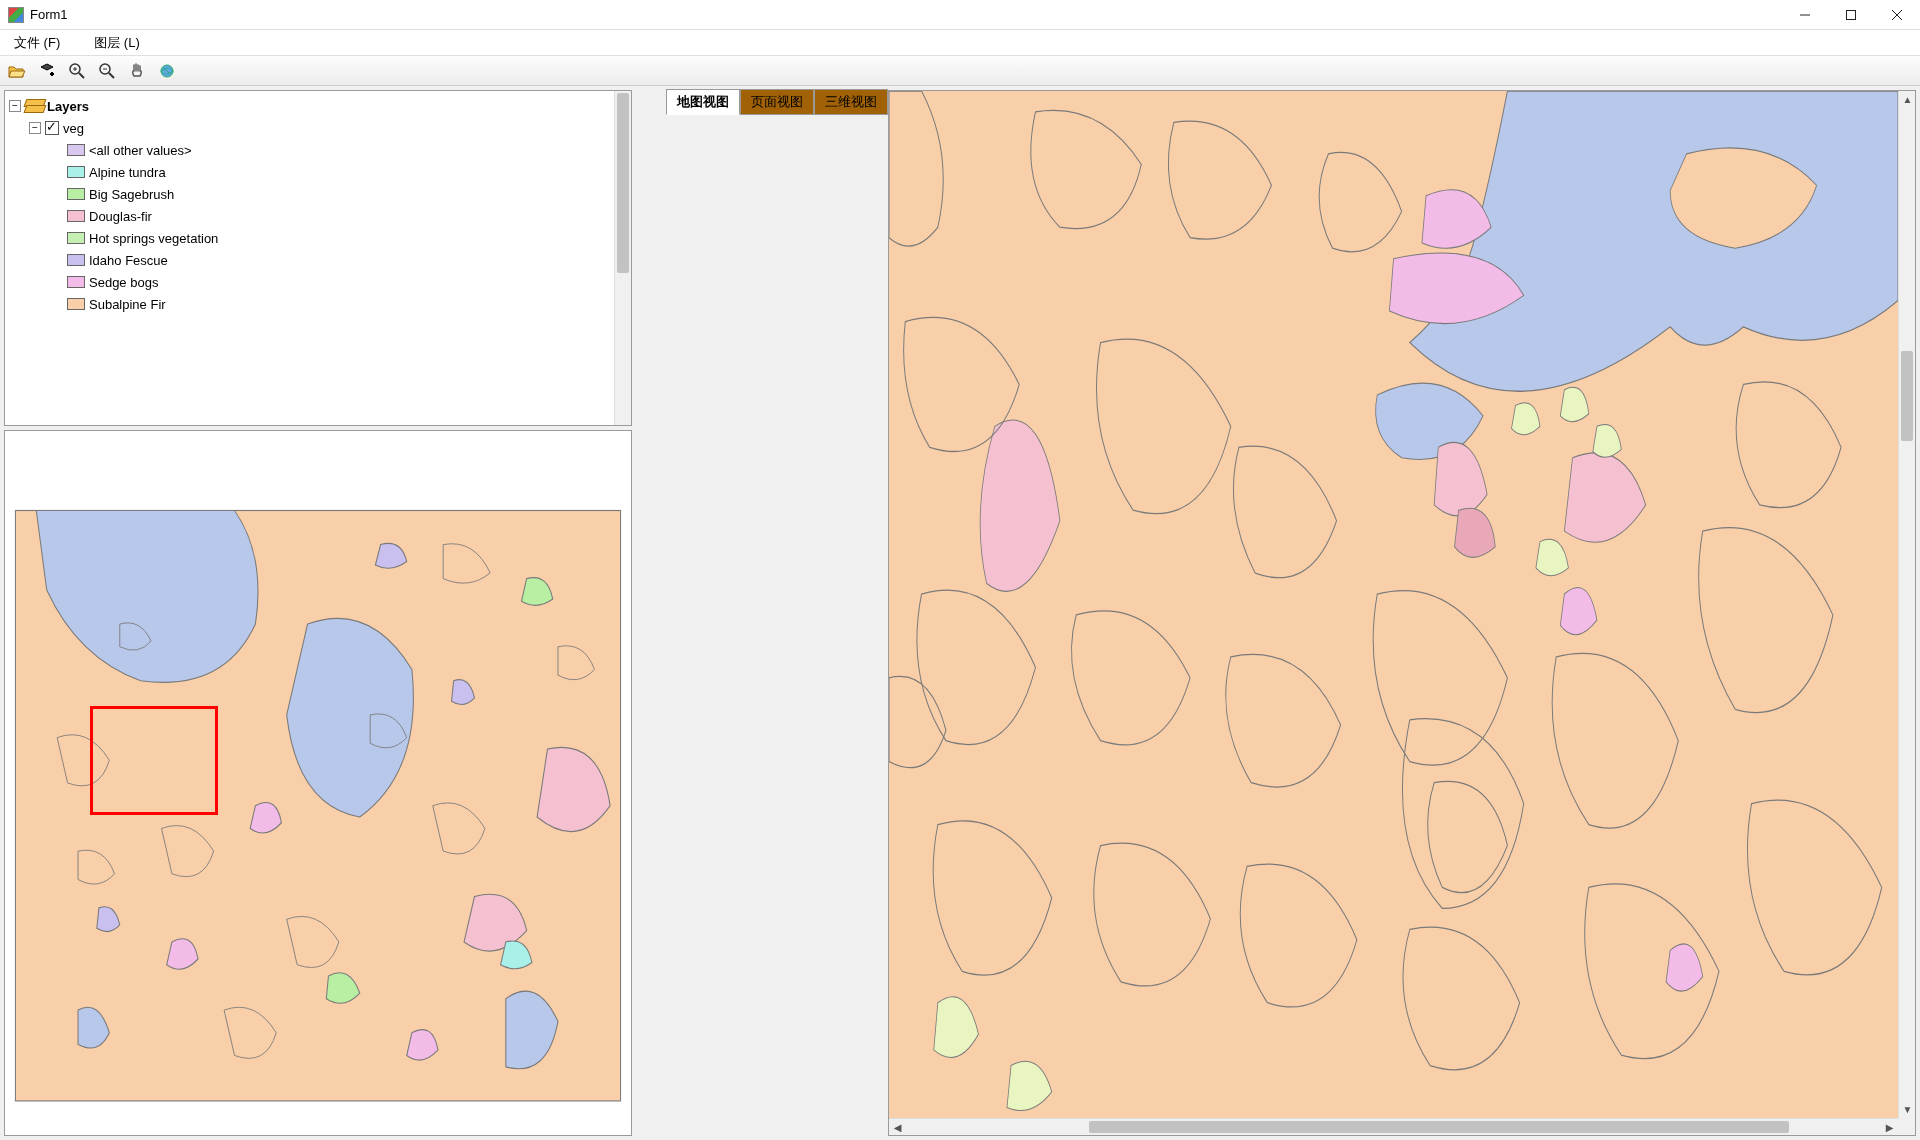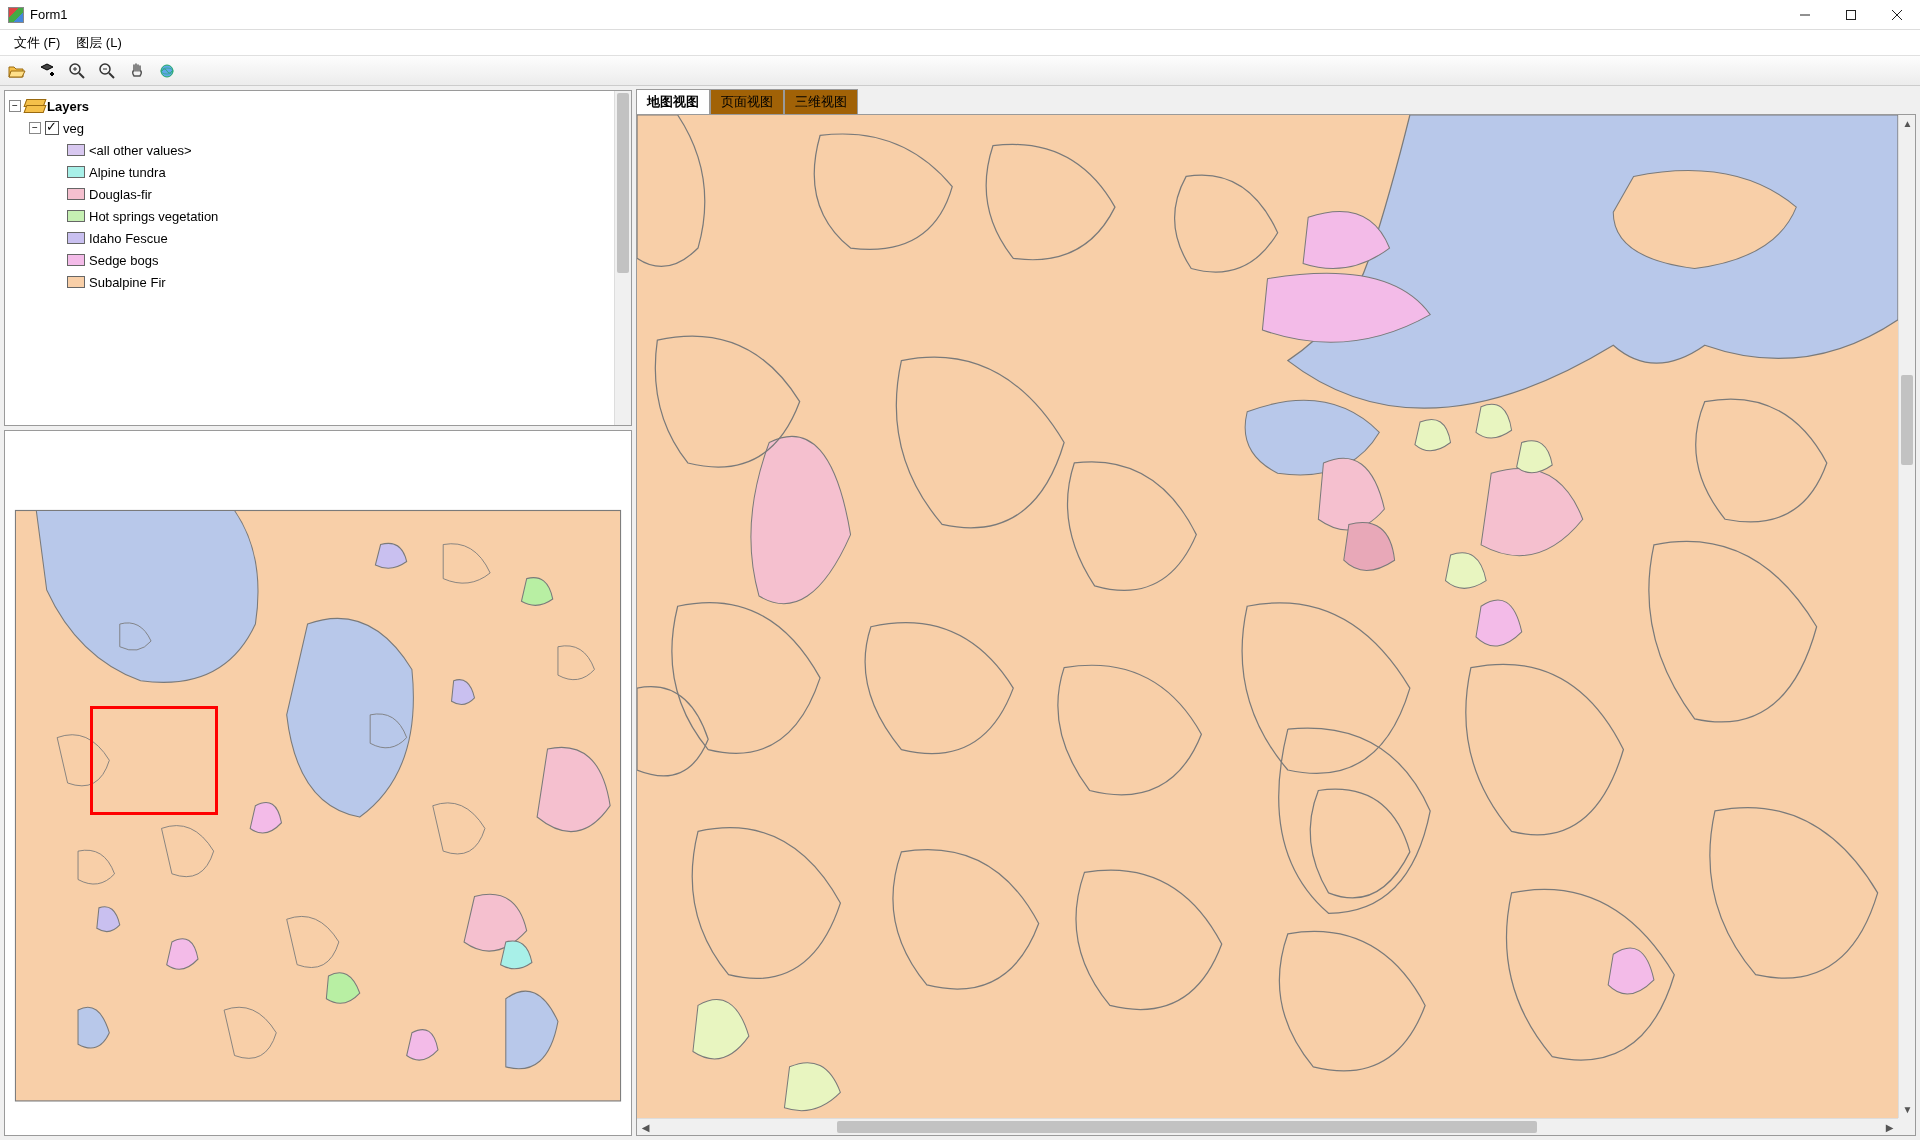--- a/index.html
+++ b/index.html
@@ -34,20 +34,21 @@
   display: flex; align-items: center; justify-content: center;
   font-size: 14px; color: #222;
 }
 
 .menubar {
   height: 26px;
   background: #fff;
   display: flex;
   align-items: center;
   padding: 0 6px;
+  gap: 18px;
   border-bottom: 1px solid #e0e0e0;
 }
 .menu-item { padding: 2px 8px; cursor: default; }
 
 .toolbar {
   height: 30px;
   background: linear-gradient(#fdfdfd,#ececec);
   display: flex;
   align-items: center;
   padding: 0 6px;
@@ -129,21 +130,22 @@
 .extent-rect {
   position: absolute;
   border: 3px solid #ff0000;
   background: transparent;
   pointer-events: none;
 }
 
 .right-col {
   flex: 1;
   display: flex;
-  flex-direction: column;
+  flex-direction: row;
+  margin-left: 30px;
 }
 .view-tabs {
   height: 24px;
   display: flex;
   align-items: flex-end;
   gap: 0;
 }
 .view-tab {
   padding: 3px 10px;
   border: 1px solid #9a9a9a;
@@ -288,20 +290,24 @@
           <span class="chk checked"></span>
           <span>veg</span>
         </div>
         <div class="tree-row tree-indent2">
           <span class="swatch" style="background:#d8c8f0"></span>
           <span>&lt;all other values&gt;</span>
         </div>
         <div class="tree-row tree-indent2">
           <span class="swatch" style="background:#a8f0e8"></span>
           <span>Alpine tundra</span>
+        </div>
+        <div class="tree-row tree-indent2">
+          <span class="swatch" style="background:#b8efa3"></span>
+          <span>Big Sagebrush</span>
         </div>
         <div class="tree-row tree-indent2">
           <span class="swatch" style="background:#f5c0cf"></span>
           <span>Douglas-fir</span>
         </div>
         <div class="tree-row tree-indent2">
           <span class="swatch" style="background:#c6f0b3"></span>
           <span>Hot springs vegetation</span>
         </div>
         <div class="tree-row tree-indent2">

